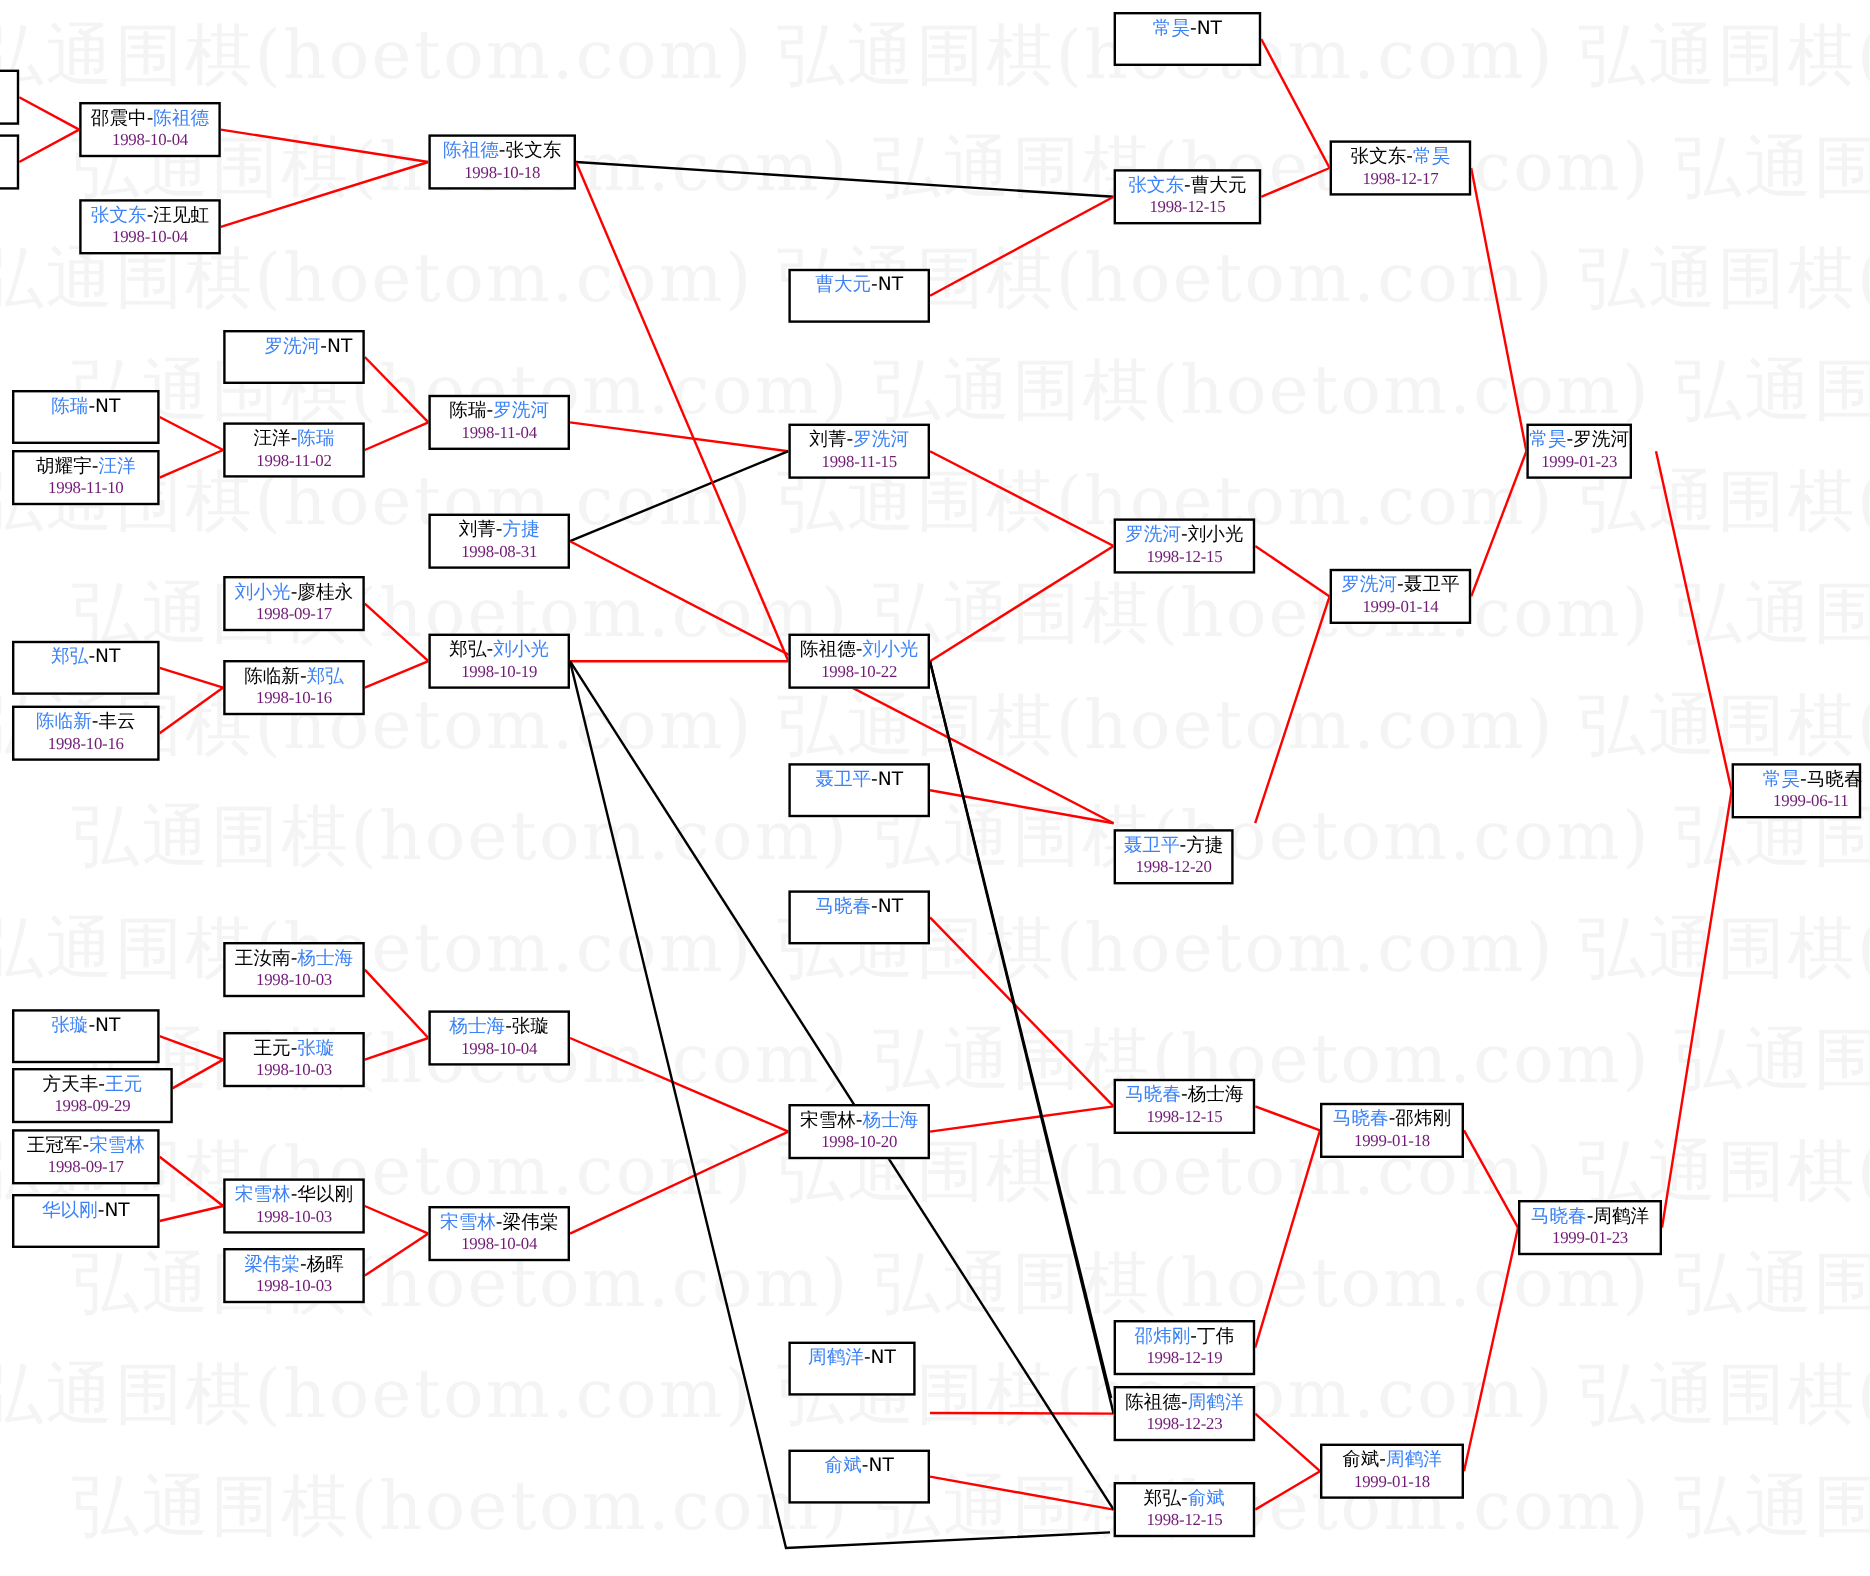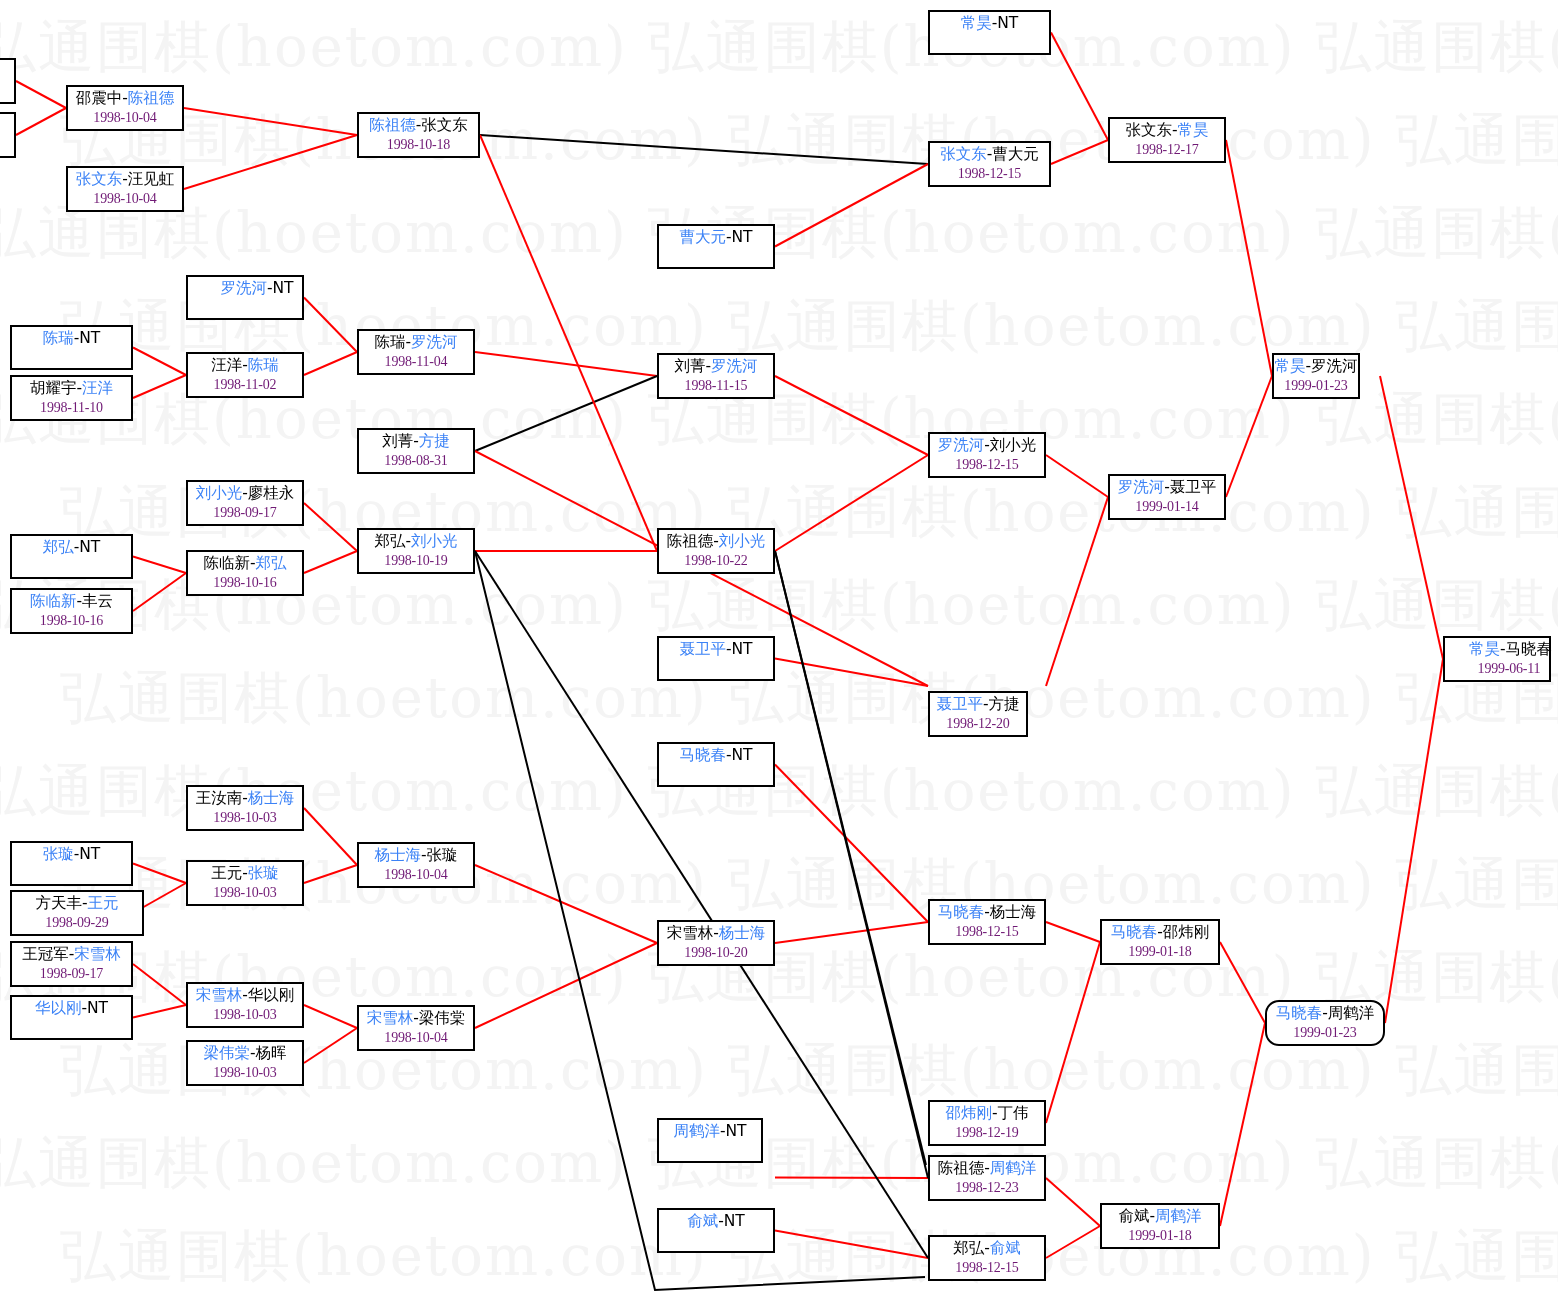--- a/index.html
+++ b/index.html
@@ -294,21 +294,21 @@
         <div class="players"><span class="win">俞斌</span><span class="sep">-</span><span class="lose">NT</span></div>
       </div>
       <div class="node" style="left: 928px; top: 1235px; width: 118px; height: 46px;">
         <div class="players"><span class="lose">郑弘</span><span class="sep">-</span><span class="win">俞斌</span></div>
         <div class="date">1998-12-15</div>
       </div>
       <div class="node" style="left: 1100px; top: 1203px; width: 120px; height: 46px;">
         <div class="players"><span class="lose">俞斌</span><span class="sep">-</span><span class="win">周鹤洋</span></div>
         <div class="date">1999-01-18</div>
       </div>
-      <div class="node" style="left: 1265px; top: 1000px; width: 120px; height: 46px; border-radius: 14px;">
+      <div class="node" style="left: 1265px; top: 1000px; width: 120px; height: 46px;">
         <div class="players"><span class="win">马晓春</span><span class="sep">-</span><span class="lose">周鹤洋</span></div>
         <div class="date">1999-01-23</div>
       </div>
       <div class="node" style="left: 1443px; top: 636px; width: 108px; height: 46px; padding-left: 24px;">
         <div class="players"><span class="win">常昊</span><span class="sep">-</span><span class="lose">马晓春</span></div>
         <div class="date">1999-06-11</div>
       </div>
     </div>
 </div>
 

